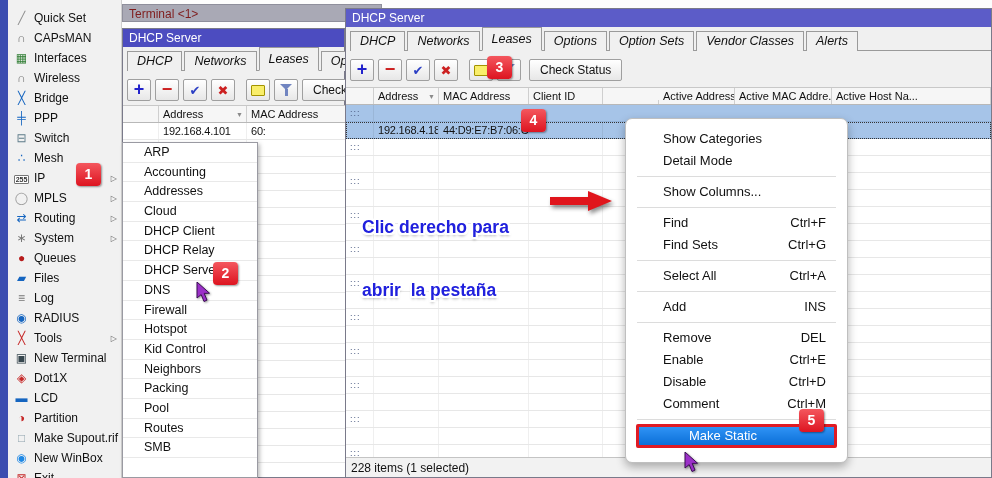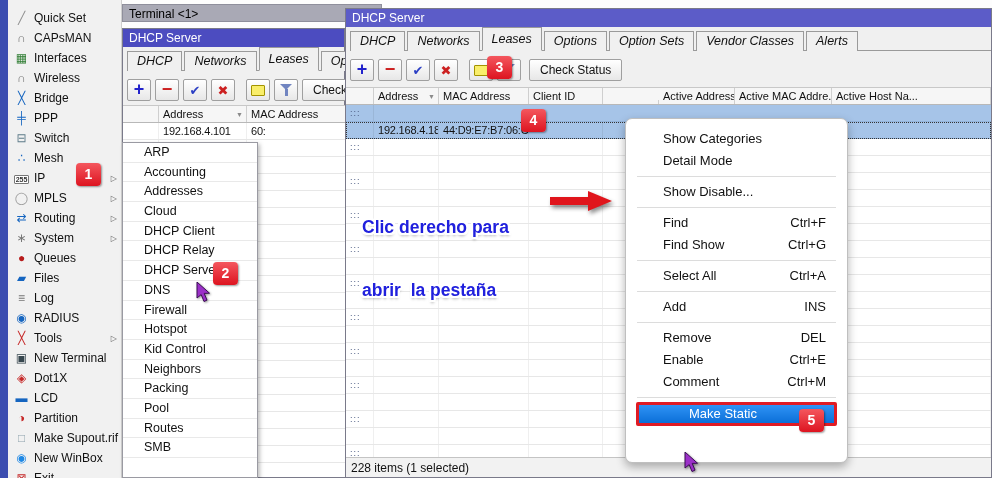--- a/index.html
+++ b/index.html
@@ -11,21 +11,21 @@
   }
   
   .left-strip { position:absolute; left:0; top:0; width:8px; height:478px; background:#3b4db0; }
   #sidebar { position:absolute; left:8px; top:0; width:114px; height:478px; background:#f1f1f1; border-right:1px solid #cfcfcf; padding-top:8px; }
   .sb-item { height:20px; display:flex; align-items:center; padding-left:5px; cursor:default; position:relative; }
   .sb-icon { width:17px; text-align:center; font-size:12px; flex:0 0 17px; line-height:1; }
   .sb-label { padding-left:4px; font-size:12px; white-space:nowrap; }
   .sb-arrow { position:absolute; right:4px; font-size:8px; color:#666; }
   .ip-chip { font-size:7px; font-weight:bold; border:1px solid #777; background:#fff; color:#333; padding:0 1px; line-height:9px; border-radius:1px; }
   
-  #terminal-bar { position:absolute; left:122px; top:4px; width:260px; height:18px; background:#a9a9b5; color:#000000; font-size:12px; line-height:18px; padding-left:6px; z-index:2; border:1px solid #8f8f9c; }
+  #terminal-bar { position:absolute; left:122px; top:4px; width:260px; height:18px; background:#a9a9b5; color:#7f1d1d; font-size:12px; line-height:18px; padding-left:6px; z-index:2; border:1px solid #8f8f9c; }
   
   .win { position:absolute; background:#f0f0f0; border:1px solid #7a7a8a; }
   .win-titlebar { height:18px; color:#fff; font-size:12px; line-height:18px; padding-left:6px; }
   .tabs { position:absolute; left:4px; right:0; height:24px; border-bottom:1px solid #9a9a9a; white-space:nowrap;font-style:italic; }
   .tab { display:inline-block; height:20px; margin-top:4px; margin-right:2px; padding:2px 9px 0; border:1px solid #9a9a9a; border-bottom:none; background:#f0f0f0; font-size:12.5px; vertical-align:bottom; }
   .tab.active { height:24px; margin-top:0; padding-top:4px; position:relative; z-index:2; background:#f0f0f0; border-bottom:1px solid #f0f0f0; }
   .toolbar { position:absolute; left:4px; display:flex; align-items:center; }
   .tbtn { width:24px; height:22px; border:1px solid #9f9f9f; border-radius:2px; background:linear-gradient(#ffffff,#e7e7e7); display:inline-flex; align-items:center; justify-content:center; margin-right:4px; }
   .g-add { color:#2323cc; font-weight:bold; font-size:18px; line-height:1; margin-top:-2px;}
   .g-rem { color:#cc2020; font-weight:bold; font-size:18px; line-height:1; margin-top:-3px;}
@@ -597,31 +597,32 @@
       </div>
     <div class="statusbar">
       <span>228 items (1 selected)</span>
     </div>
   </div>
 
   <div id="context-menu">
       <div class="menu-item"><span>Show Categories</span></div>
       <div class="menu-item"><span>Detail Mode</span></div>
       <div class="menu-sep"></div>
-      <div class="menu-item"><span>Show Disable...</span></div>
+      <div class="menu-item"><span>Show Columns...</span></div>
       <div class="menu-sep"></div>
       <div class="menu-item"><span>Find</span><span class="menu-shortcut">Ctrl+F</span></div>
-      <div class="menu-item"><span>Find Show</span><span class="menu-shortcut">Ctrl+G</span></div>
+      <div class="menu-item"><span>Find Sets</span><span class="menu-shortcut">Ctrl+G</span></div>
       <div class="menu-sep"></div>
       <div class="menu-item"><span>Select All</span><span class="menu-shortcut">Ctrl+A</span></div>
       <div class="menu-sep"></div>
       <div class="menu-item"><span>Add</span><span class="menu-shortcut">INS</span></div>
       <div class="menu-sep"></div>
       <div class="menu-item"><span>Remove</span><span class="menu-shortcut">DEL</span></div>
       <div class="menu-item"><span>Enable</span><span class="menu-shortcut">Ctrl+E</span></div>
+      <div class="menu-item"><span>Disable</span><span class="menu-shortcut">Ctrl+D</span></div>
       <div class="menu-item"><span>Comment</span><span class="menu-shortcut">Ctrl+M</span></div>
       <div class="menu-sep"></div>
       <div class="menu-item make-static"><span>Make Static</span></div>
     </div>
 
   <div class="anno-badge b1">1</div>
   <div class="anno-badge b2">2</div>
   <div class="anno-badge b3">3</div>
   <div class="anno-badge b4">4</div>
   <div class="anno-badge b5">5</div>

